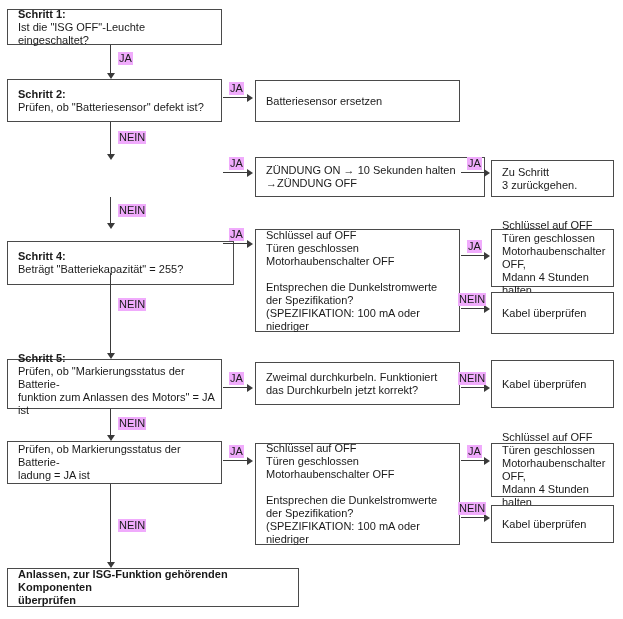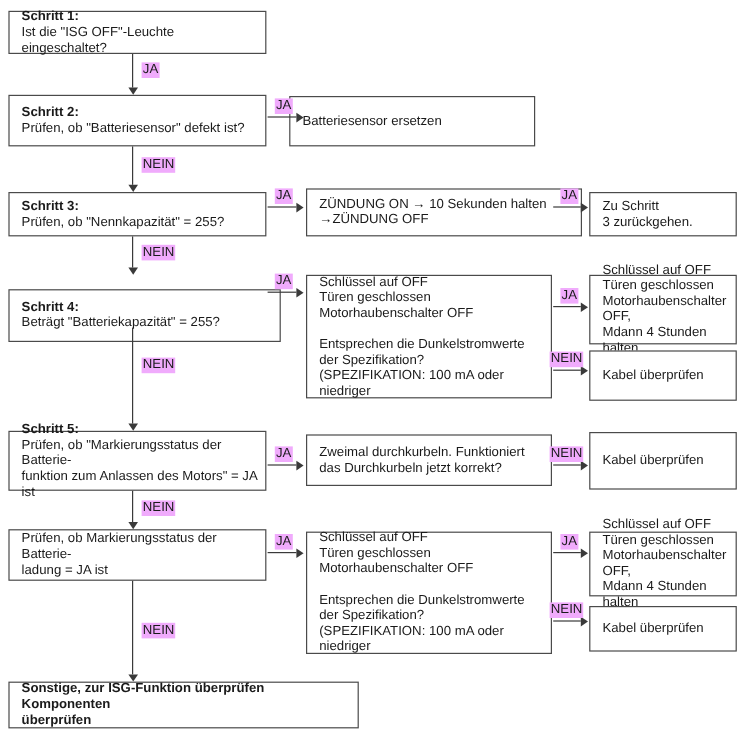--- a/index.html
+++ b/index.html
@@ -36,43 +36,39 @@
 <div id="canvas">
 
   <div class="box" style="left:7px;top:9px;width:215px;height:36px">
     <div class="t">Schritt 1:</div>
     <div class="b">Ist die "ISG OFF"-Leuchte eingeschaltet?</div>
   </div>
   <div class="box" style="left:7px;top:79px;width:215px;height:43px">
     <div class="t">Schritt 2:</div>
     <div class="b">Prüfen, ob "Batteriesensor" defekt ist?</div>
   </div>
-  <div class="box" style="left:7px;top:160px;width:215px;height:37px">
-    <div class="t">Schritt 3:</div>
-    <div class="b">Prüfen, ob "Nennkapazität" = 255?</div>
-  </div>
   <div class="box" style="left:7px;top:241px;width:227px;height:44px">
     <div class="t">Schritt 4:</div>
     <div class="b">Beträgt "Batteriekapazität" = 255?</div>
   </div>
   <div class="box" style="left:7px;top:359px;width:215px;height:50px">
     <div class="t">Schritt 5:</div>
     <div class="b">Prüfen, ob "Markierungsstatus der Batterie-
 funktion zum Anlassen des Motors" = JA ist</div>
   </div>
   <div class="box" style="left:7px;top:441px;width:215px;height:43px">
     <div class="b">Prüfen, ob Markierungsstatus der Batterie-
 ladung = JA ist</div>
   </div>
   <div class="box" style="left:7px;top:568px;width:292px;height:39px">
-    <div class="t">Sonstige, zur ISG-Funktion überprüfen Komponenten
+    <div class="t">Anlassen, zur ISG-Funktion gehörenden Komponenten
 überprüfen</div>
   </div>
 
-  <div class="box" style="left:241px;top:80px;width:205px;height:42px">
+  <div class="box" style="left:255px;top:80px;width:205px;height:42px">
     <div class="b">Batteriesensor ersetzen</div>
   </div>
   <div class="box" style="left:255px;top:157px;width:230px;height:40px">
     <div class="b">ZÜNDUNG ON → 10 Sekunden halten
 →ZÜNDUNG OFF</div>
   </div>
   <div class="box" style="left:255px;top:229px;width:205px;height:103px">
     <div class="b">Schlüssel auf OFF
 Türen geschlossen
 Motorhaubenschalter OFF

